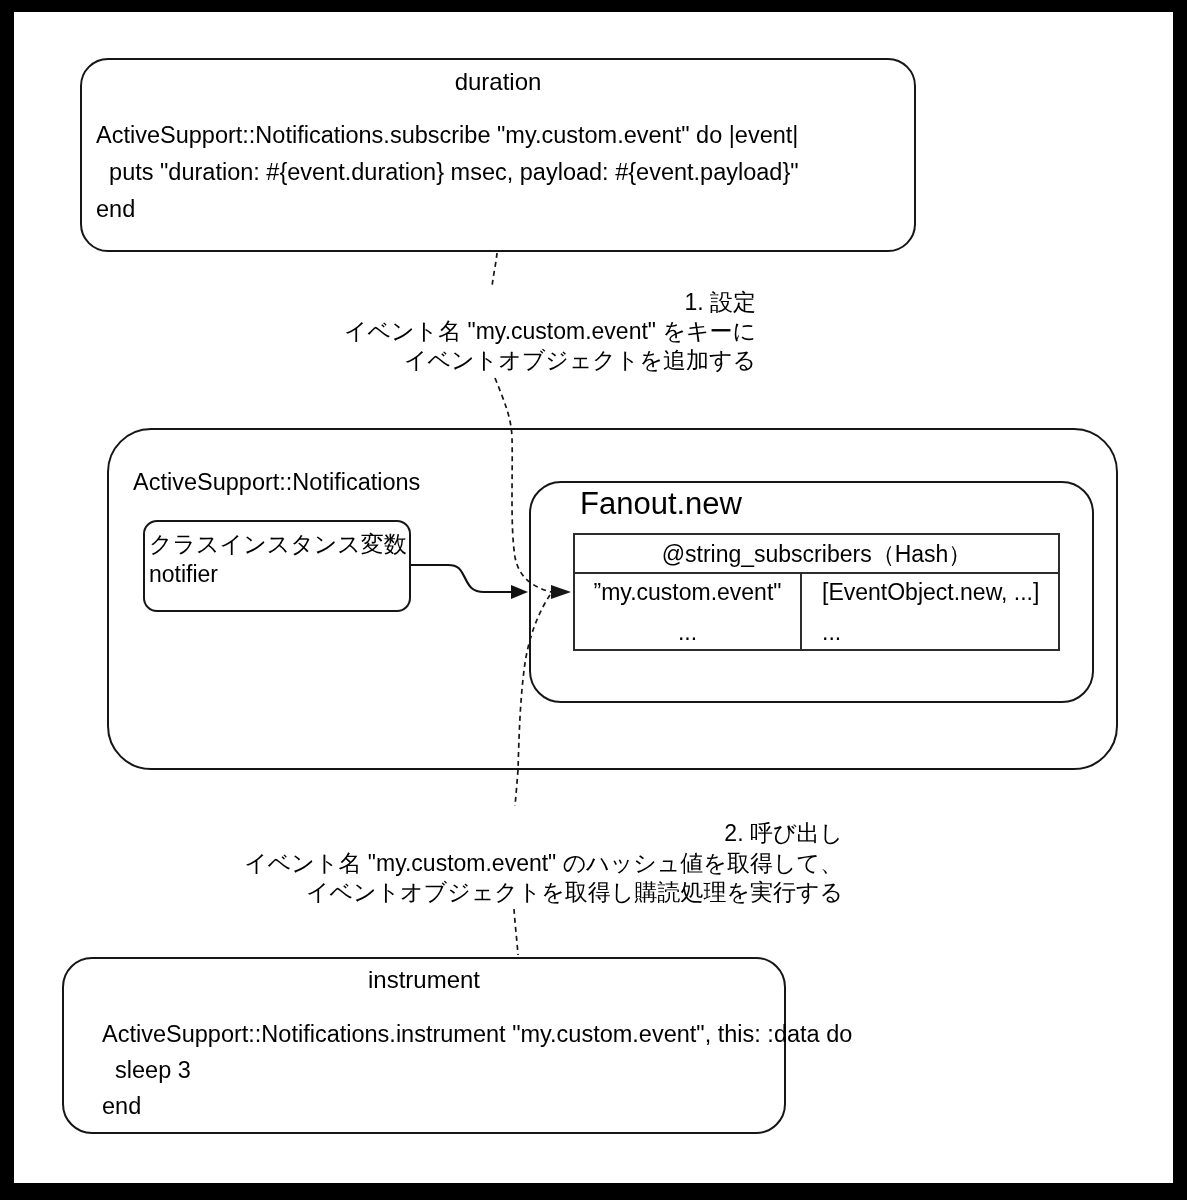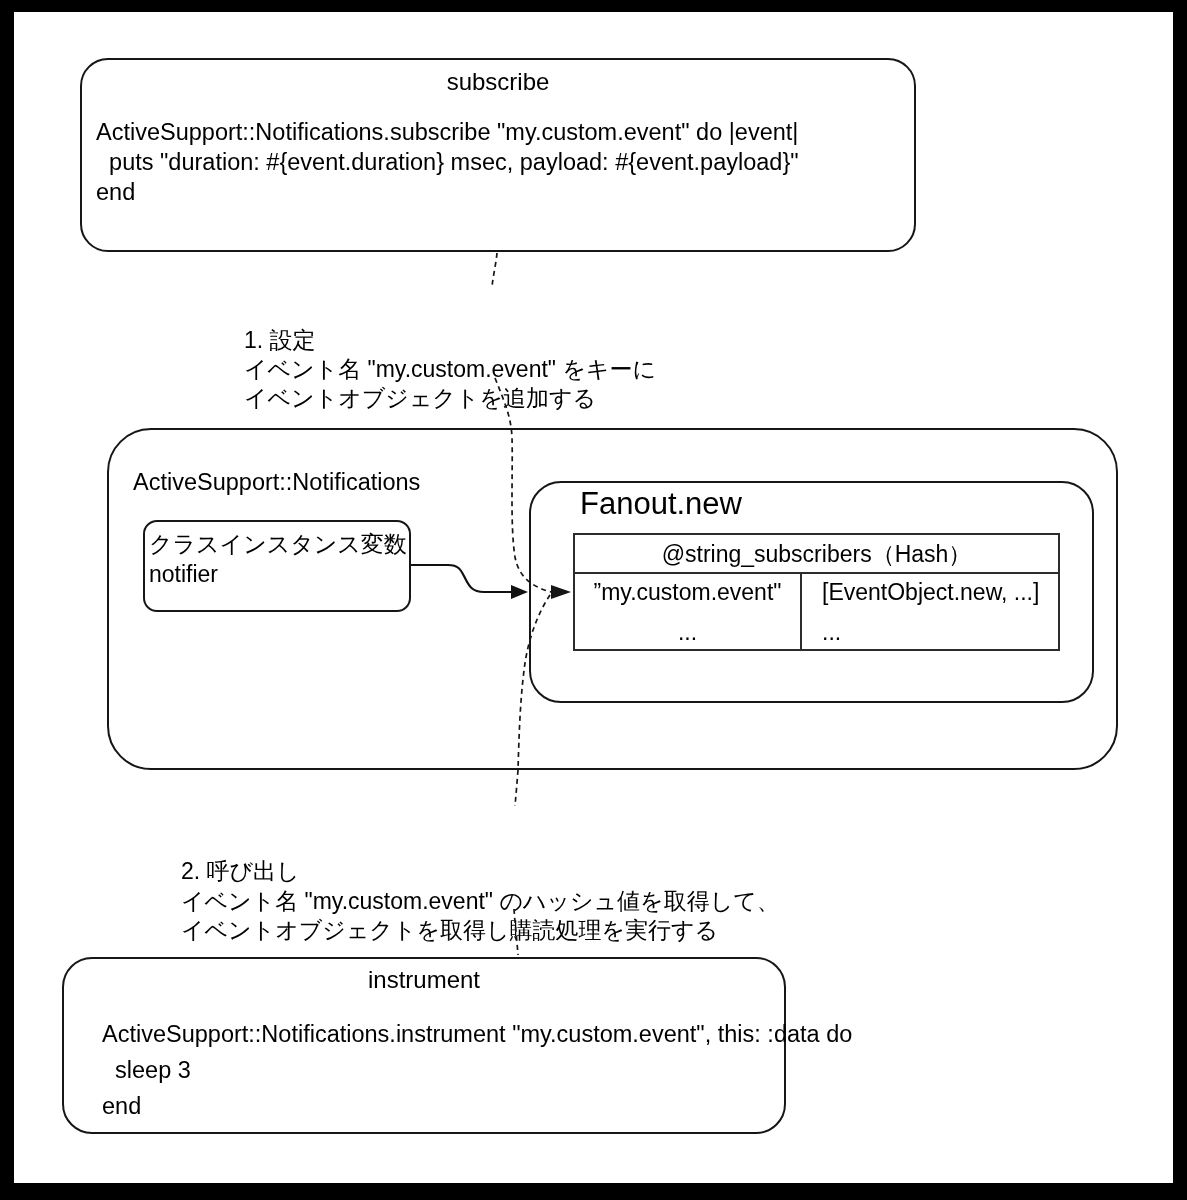--- a/index.html
+++ b/index.html
@@ -25,24 +25,24 @@
     position:absolute;left:0;right:0;text-align:center;
     font-size:24px;line-height:28px;white-space:nowrap;
   }
   pre.code{
     position:absolute;margin:0;font-family:"Liberation Sans","DejaVu Sans",sans-serif;
     font-size:23.5px;line-height:31px;white-space:pre;
   }
   
   .subscribe-box{left:80px;top:58px;width:836px;height:194px;border-radius:28px;}
   .subscribe-box .box-title{top:8px;}
-  .subscribe-box pre.code{left:14px;top:57px;line-height:30px;}
+  .subscribe-box pre.code{left:14px;top:57px;line-height:37px;}
   
   .annotation{
-    position:absolute;text-align:left;font-size:23px;line-height:29px;z-index:3;margin-top:38px;
+    position:absolute;text-align:right;font-size:23px;line-height:29px;z-index:3;
   }
   .annotation-1{left:244px;top:288px;width:512px;}
   .annotation-2{left:181px;top:819px;width:662px;line-height:29.5px;}
   
   .container-box{left:107px;top:428px;width:1011px;height:342px;border-radius:44px;}
   .container-title{
     position:absolute;left:133px;top:468px;font-size:23.5px;line-height:28px;z-index:3;white-space:nowrap;
   }
   
   .notifier-box{left:143px;top:520px;width:268px;height:92px;border-radius:14px;}
@@ -74,21 +74,21 @@
   .instrument-box .box-title{top:7px;}
   .instrument-box pre.code{left:38px;top:57px;line-height:36px;}
 </style>
 </head>
 <body>
 
 <div class="page">
   <div class="canvas"></div>
 
   <div class="box subscribe-box">
-    <div class="box-title">subscribe</div>
+    <div class="box-title">duration</div>
     <pre class="code">ActiveSupport::Notifications.subscribe "my.custom.event" do |event|
   puts "duration: #{event.duration} msec, payload: #{event.payload}"
 end</pre>
   </div>
 
   <div class="annotation annotation-1">
     <div>1. 設定</div>
     <div>イベント名 "my.custom.event" をキーに</div>
     <div>イベントオブジェクトを追加する</div>
   </div>

